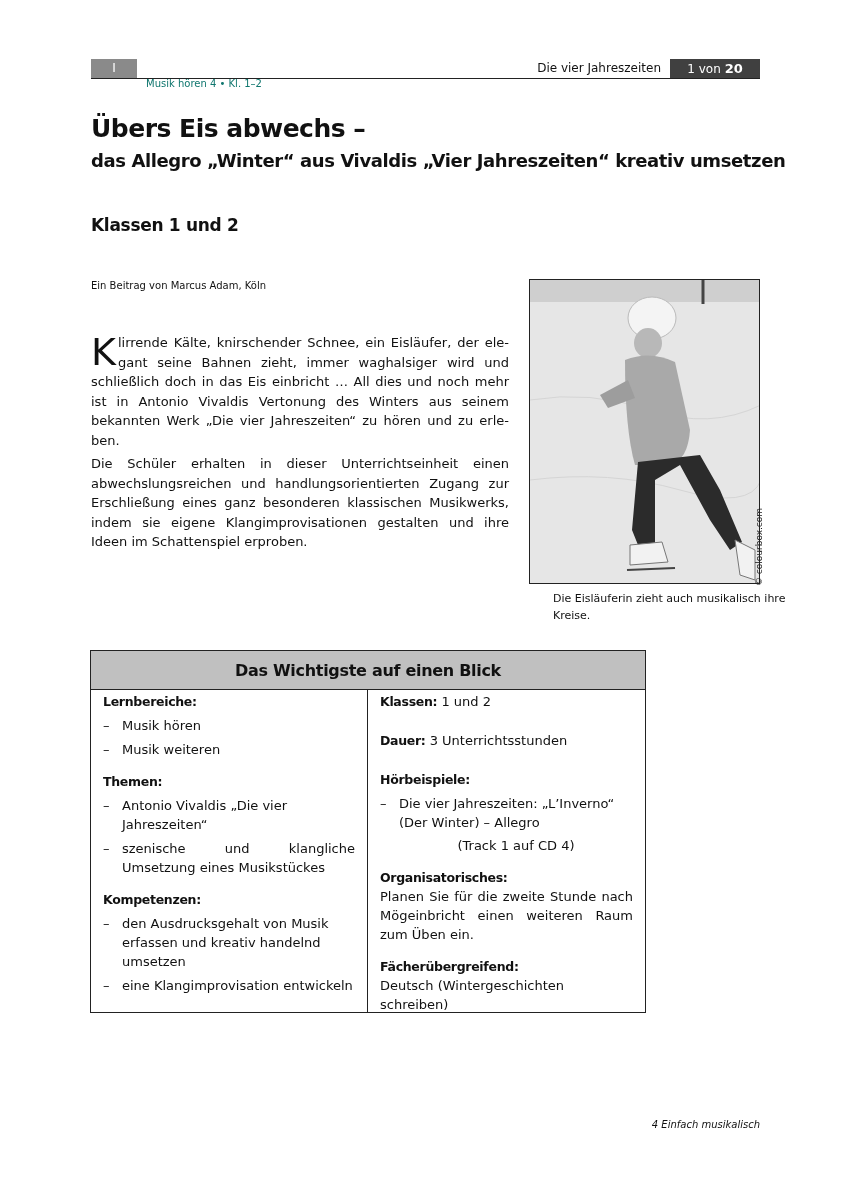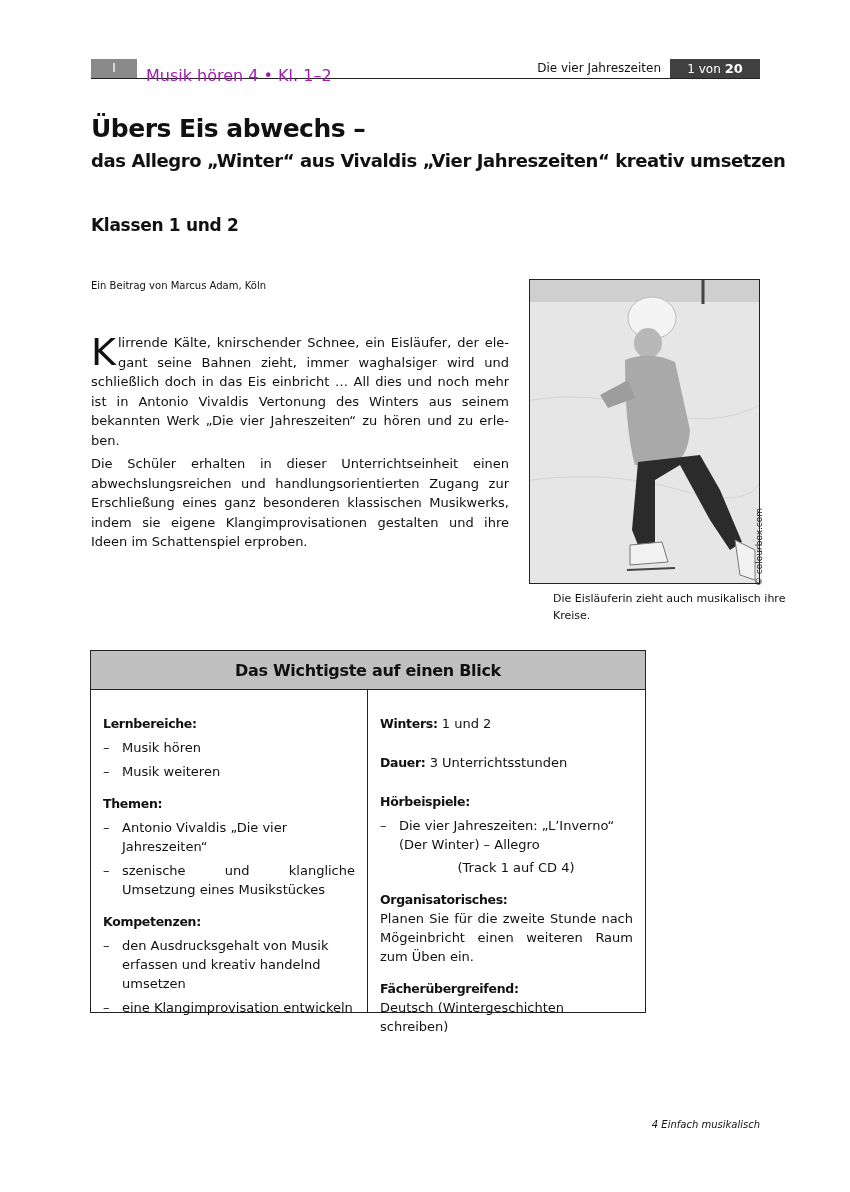--- a/index.html
+++ b/index.html
@@ -1,21 +1,21 @@
 <!DOCTYPE html>
 <html><head>
 <meta charset="utf-8">
 <style>
   * { box-sizing: border-box; margin: 0; padding: 0; }
   html, body { width: 850px; height: 1192px; background: #ffffff; }
   body { position: relative; font-family: "DejaVu Sans", "Liberation Sans", sans-serif; color: #111; overflow: hidden; }
 
   .header { position: absolute; left: 91px; top: 59px; width: 669px; height: 20px; border-bottom: 1.5px solid #222; }
   .hdr-chapter { position: absolute; left: 0; top: 0; width: 46px; height: 19px; background: #8a8a8a; color: #fff; font-size: 12px; text-align: center; line-height: 19px; }
-  .hdr-series { position: absolute; left: 55px; top: 8px; font-size: 16px; line-height: 18px; color: #a21caf; }
+  .hdr-series { position: absolute; left: 55px; top: 16px; font-size: 10px; line-height: 18px; color: #0f766e; }
   .hdr-topic { position: absolute; right: 99px; top: 0; font-size: 12px; line-height: 18px; color: #111; }
   .hdr-page { position: absolute; right: 0; top: 0; width: 90px; height: 19px; background: #404040; color: #fff; font-size: 12px; line-height: 19px; text-align: center; }
   .hdr-page b { font-weight: bold; font-size: 13px; }
 
   .title { position: absolute; left: 91px; top: 113px; font-size: 25px; font-weight: bold; letter-spacing: -0.5px; line-height: 32px; }
   .subtitle { position: absolute; left: 91px; top: 148px; font-size: 18px; font-weight: bold; letter-spacing: -0.4px; line-height: 26px; white-space: nowrap; }
   .klassen { position: absolute; left: 91px; top: 213px; font-size: 17px; font-weight: bold; letter-spacing: -0.3px; line-height: 24px; }
 
   .author { position: absolute; left: 91px; top: 277px; font-size: 10px; line-height: 18px; }
 
@@ -23,21 +23,21 @@
   .intro p { margin-bottom: 4px; }
   .dropcap { float: left; font-size: 38px; line-height: 34px; margin-top: 2px; margin-right: 2px; font-weight: normal; }
 
   .photo { position: absolute; left: 529px; top: 279px; width: 231px; height: 305px; border: 1px solid #222; overflow: hidden; background: linear-gradient(180deg, #d8d8d8 0%, #eeeeee 8%, #e4e4e4 40%, #ececec 100%); }
   .credit { position: absolute; left: 754px; top: 586px; transform: rotate(-90deg); transform-origin: left top; font-size: 9px; color: #222; white-space: nowrap; }
   .caption { position: absolute; left: 553px; top: 590px; width: 235px; font-size: 11px; line-height: 17px; }
 
   .box { position: absolute; left: 90px; top: 650px; width: 556px; height: 363px; border: 1px solid #222; }
   .box-head { height: 39px; background: #c0c0c0; border-bottom: 1px solid #222; text-align: center; font-size: 16px; font-weight: bold; line-height: 39px; letter-spacing: -0.3px; }
   .box-cols { position: absolute; top: 39px; left: 0; right: 0; bottom: 0; display: flex; }
-  .col { width: 50%; padding: 24px 12px; font-size: 13px; line-height: 19px; }
+  .col { width: 50%; padding: 2px 12px; font-size: 13px; line-height: 19px; }
   .col.left { border-right: 1px solid #222; }
   .sec { margin-bottom: 13px; }
   .sec-title { font-weight: bold; font-size: 12.5px; letter-spacing: -0.3px; }
   .inline-sec { margin-bottom: 20px; }
   .inline-sec .sec-title { display: inline; }
   ul.dash { list-style: none; }
   ul.dash li { position: relative; padding-left: 19px; margin-top: 5px; }
   ul.dash li::before { content: "–"; position: absolute; left: 0; top: 0; }
   .li-sub { display: block; margin-top: 4px; text-align: center; }
   .para { text-align: justify; }
@@ -110,21 +110,21 @@
       <div class="sec">
         <div class="sec-title">Kompetenzen:</div>
         <ul class="dash">
           <li>den Ausdrucksgehalt von Musik erfassen und kreativ handelnd umsetzen</li>
           <li>eine Klangimprovisation entwickeln</li>
         </ul>
       </div>
     </div>
     <div class="col right">
       <div class="inline-sec">
-        <span class="sec-title">Winters:</span>
+        <span class="sec-title">Klassen:</span>
         <span>1 und 2</span>
       </div>
       <div class="inline-sec">
         <span class="sec-title">Dauer:</span>
         <span>3 Unterrichtsstunden</span>
       </div>
       <div class="sec">
         <div class="sec-title">Hörbeispiele:</div>
         <ul class="dash">
           <li>

